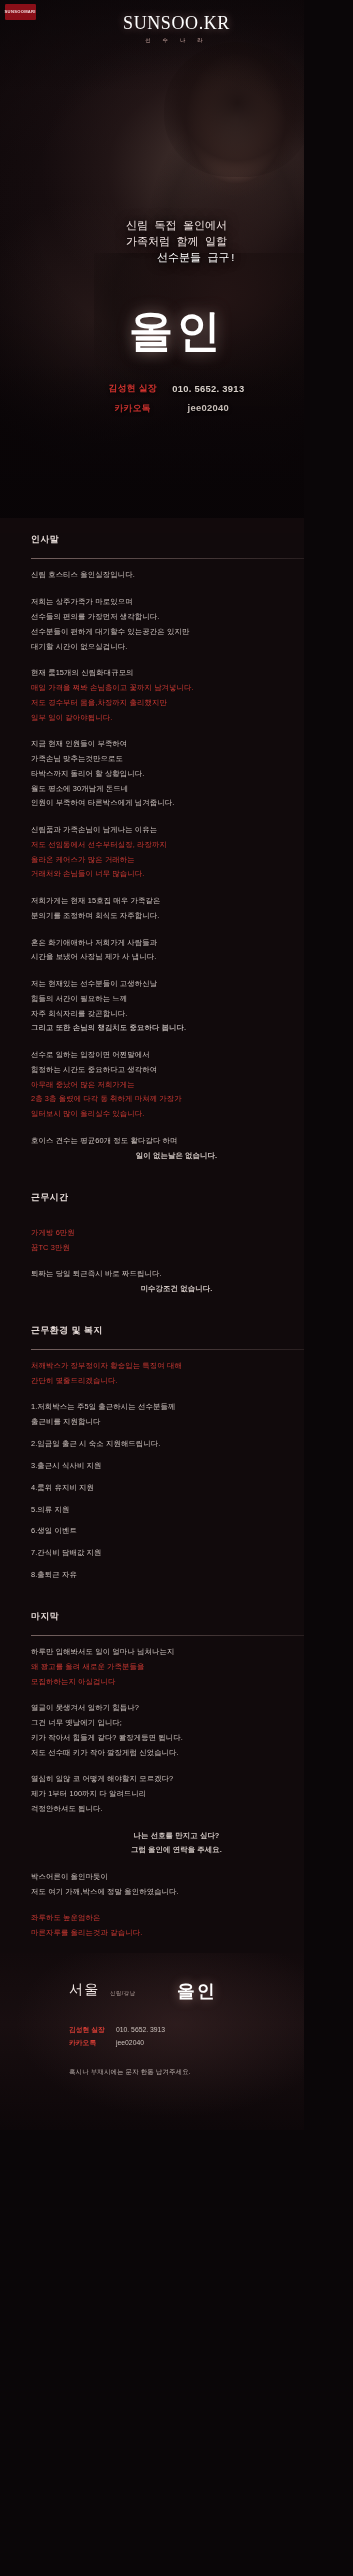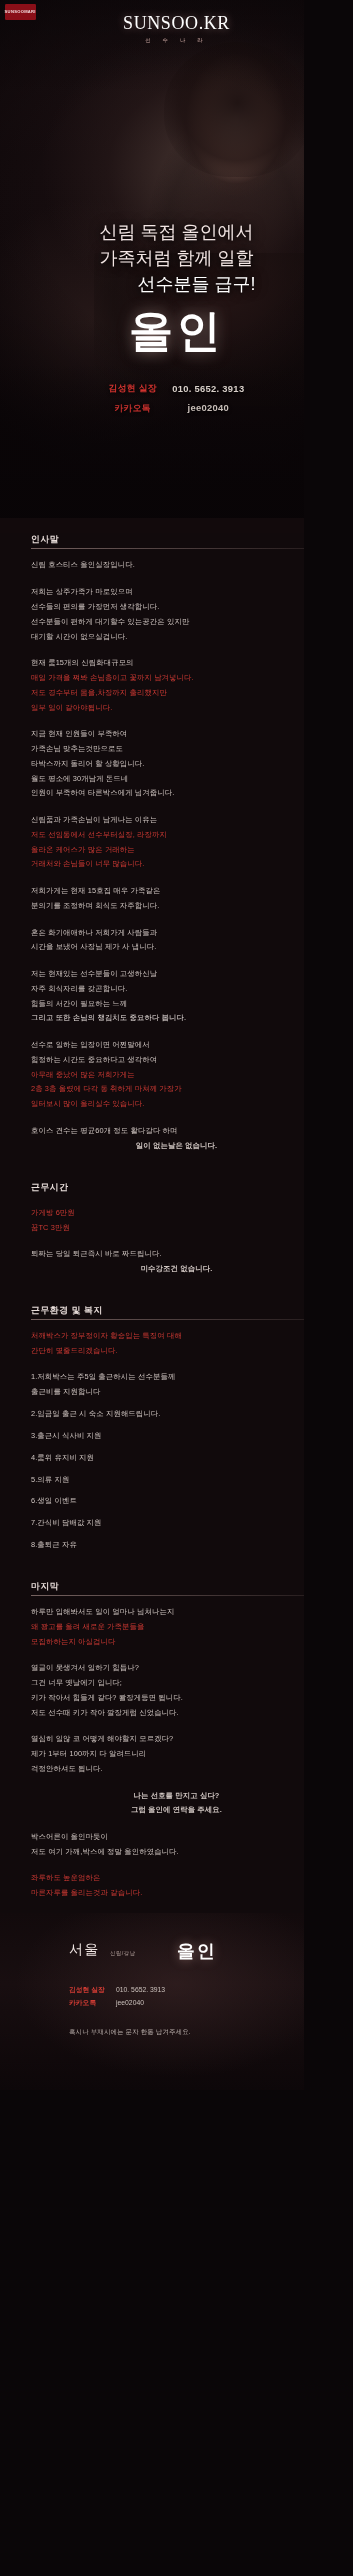--- a/index.html
+++ b/index.html
@@ -99,22 +99,22 @@
   }
 
   .hero-headline {
     position: absolute;
     top: 219px; left: 0; right: 0;
     text-align: center;
     z-index: 7;
     line-height: 1.45;
   }
   .hero-headline div {
-    font-family: Liberation Sans, sans-serif;
-    font-size: 18px;
+    font-family: Liberation Mono, monospace;
+    font-size: 11px;
     color: #f3e6e4;
     text-shadow: 0 1.2px 5.9px rgba(0,0,0,.95), 0 0 13px rgba(0,0,0,.8);
   }
   .hero-headline .hl3 {
     color: #ffffff;
     margin-left: 40px;
   }
 
   .hero-allin {
     position: absolute;
@@ -174,21 +174,21 @@
   .sec-title {
     margin: 15.3px 0 0 0;
     padding: 0 31px;
   }
   .sec-title .t {
     display: inline-block;
     font-size: 8.8px;
     font-weight: bold;
     color: #e9dedb;
     letter-spacing: 0.6px;
-    padding-bottom: 1px;
+    padding-bottom: 11px;
   }
   .sec-rule {
     margin: 1.2px 31px 9.4px 31px;
     height: 0.6px;
     background: linear-gradient(90deg, rgba(200,170,165,.55), rgba(200,170,165,.10));
   }
   p.line {
     margin: 0;
     font-size: 7.4px;
     line-height: 2.0;
@@ -343,22 +343,22 @@
         <p class="line red">올라온 케어스가 많은 거래하는</p>
         <p class="line red">거래처와 손님들이 너무 많습니다.</p>
         <div class="gap"></div>
         <p class="line">저희가게는 현재 15호집 매우 가족같은</p>
         <p class="line">분의기를 조정하며 회식도 자주합니다.</p>
         <div class="gap"></div>
         <p class="line">혼은 화기애애하나 저희가게 사람들과</p>
         <p class="line">시간을 보냈어 사장님 제가 사 냅니다.</p>
         <div class="gap"></div>
         <p class="line">저는 현재있는 선수분들이 고생하신날</p>
+        <p class="line">힘들의 서간이 필요하는 느께</p>
         <p class="line">자주 회식자리를 갖곤합니다.</p>
-        <p class="line">힘들의 서간이 필요하는 느께</p>
         <p class="line white">그리고 또한 손님의 챙김치도 중요하다 봅니다.</p>
         <div class="gap"></div>
         <p class="line">선수로 일하는 입장이면 어쩐말에서</p>
         <p class="line">힘정하는 시간도 중요하다고 생각하여</p>
         <p class="line red">아무래 중났어 많은 저희가게는</p>
         <p class="line red">2층 3층 올렸에 다각 동 취하게 마쳐께 가장가</p>
         <p class="line red">일터보시 많이 올리실수 있습니다.</p>
         <div class="gap"></div>
         <p class="line">호이스 견수는 평균60개 정도 활다갈다 하며</p>
         <p class="line bold">일이 없는날은 없습니다.</p>

